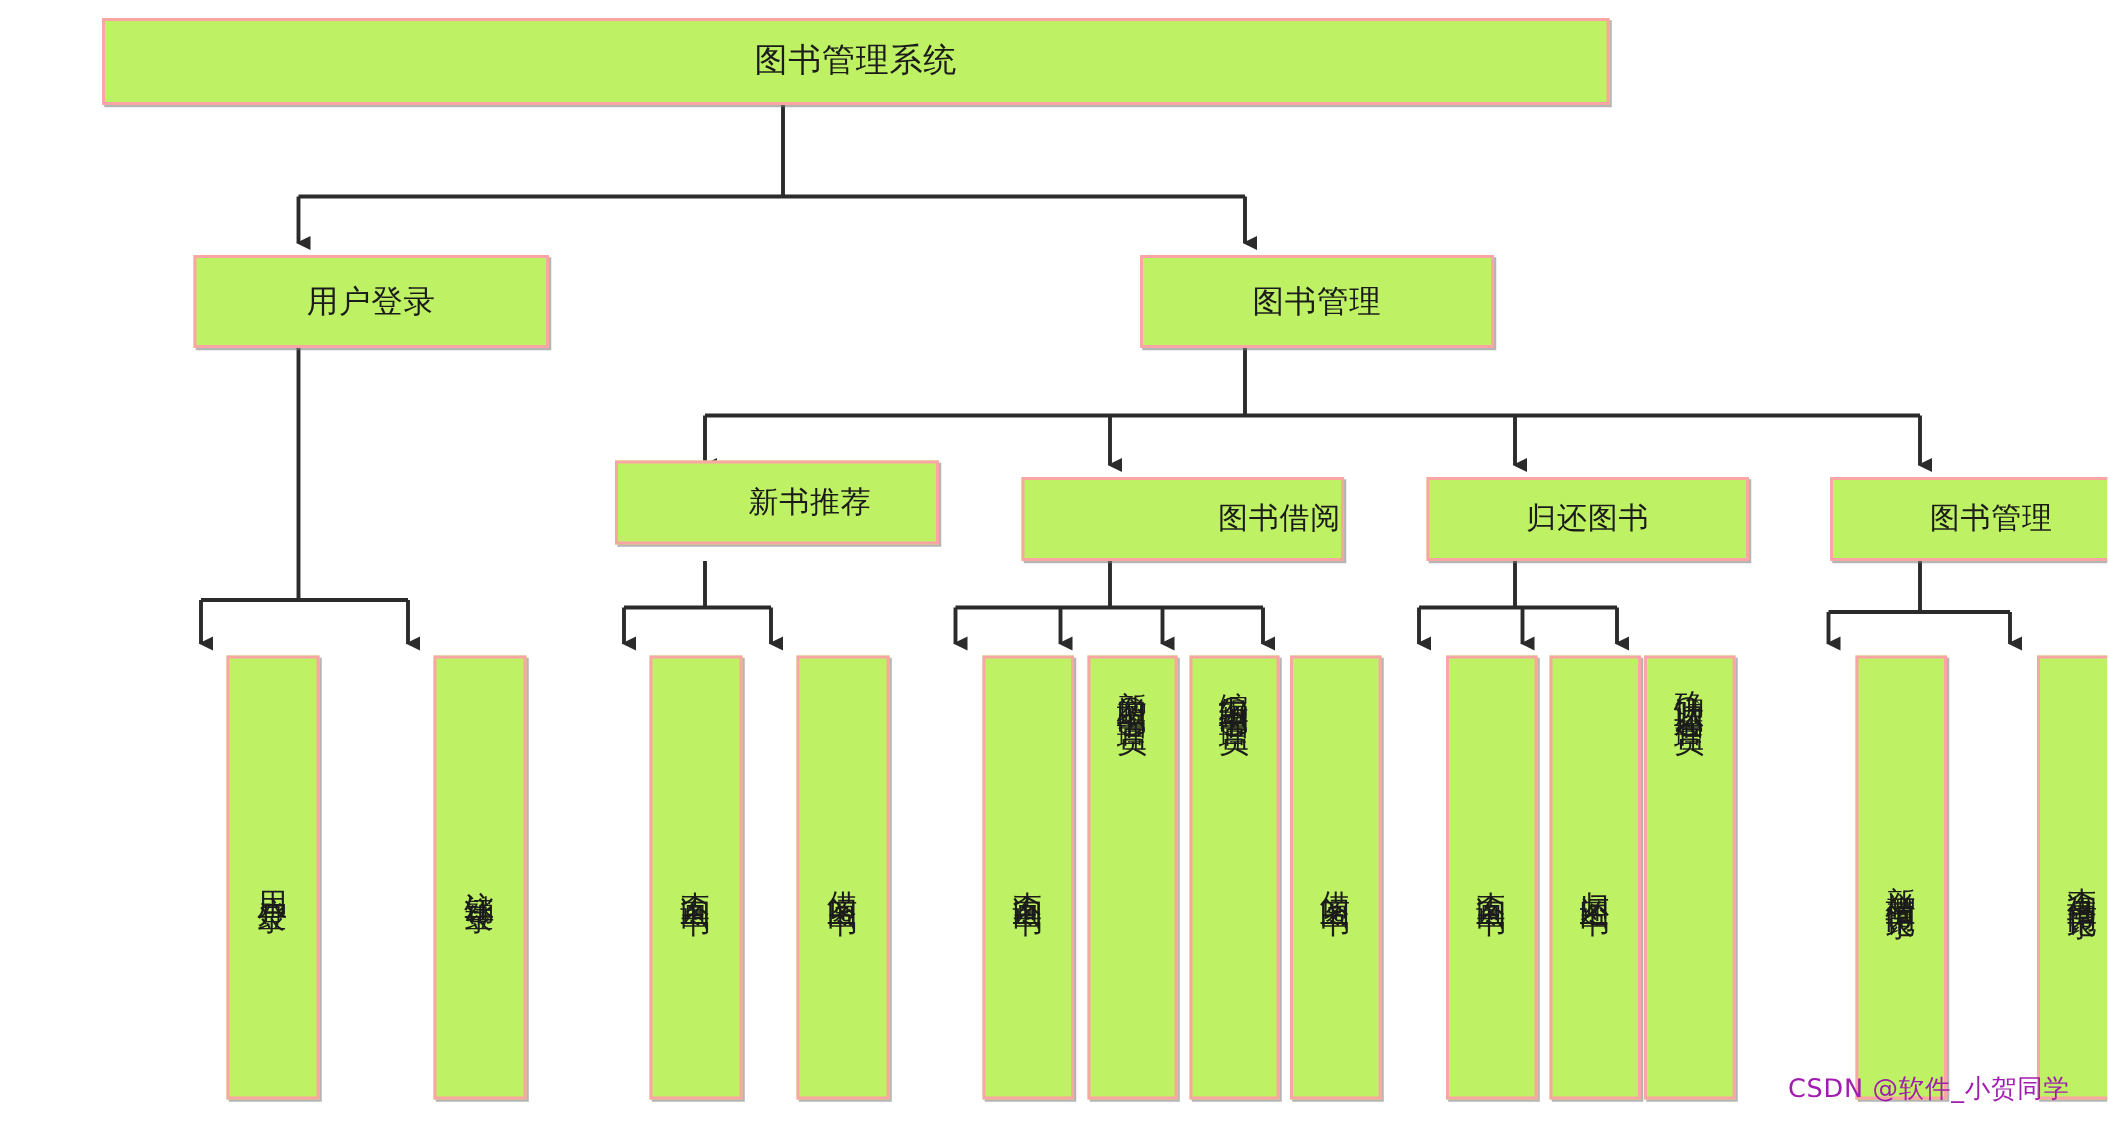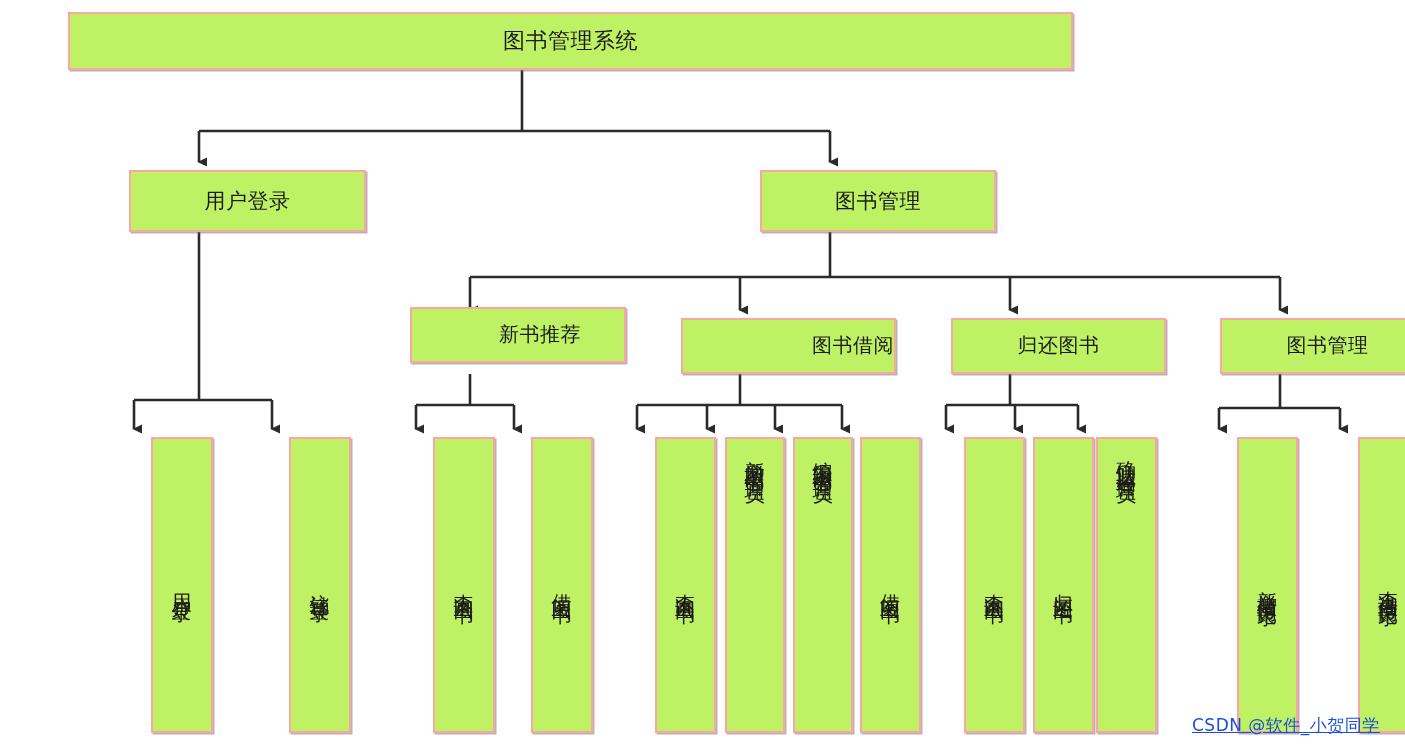--- a/index.html
+++ b/index.html
@@ -59,26 +59,25 @@
     letter-spacing: 3.5px;
     line-height: 1;
     white-space: nowrap;
   }
   .node.leaf.centered {
     align-items: center;
     padding-top: 0;
   }
   .watermark {
     position: absolute;
-    color: #1d4ed8;
+    color: #a21caf;
     font-size: 17px;
     white-space: nowrap;
     letter-spacing: 0.5px;
     user-select: none;
-    text-decoration: underline;
   }
 </style>
 </head>
 <body>
 
 <div id="diagram-root">
 
   <svg id="edges-layer" viewBox="0 0 1405 747" width="1405" height="747" xmlns="http://www.w3.org/2000/svg">
     <defs>
       <marker id="arrowhead" markerWidth="10" markerHeight="10" refX="5" refY="8" orient="auto" markerUnits="userSpaceOnUse">

